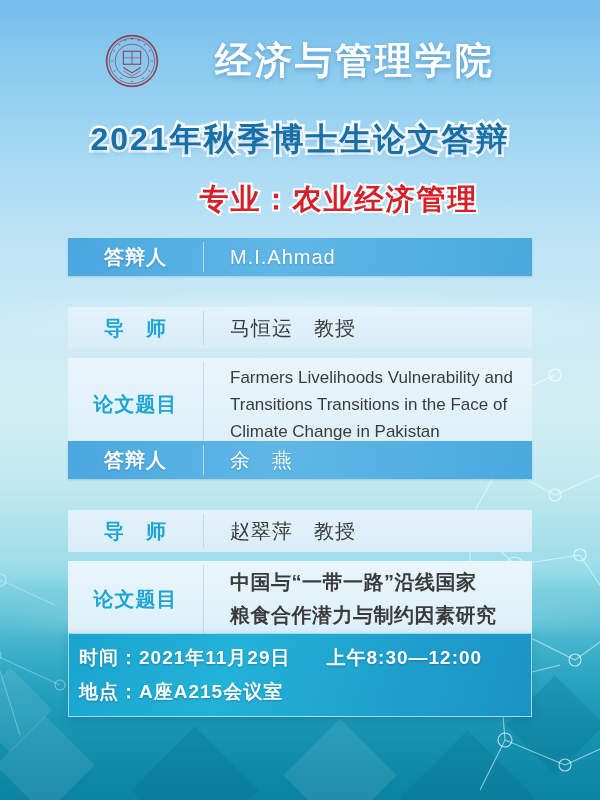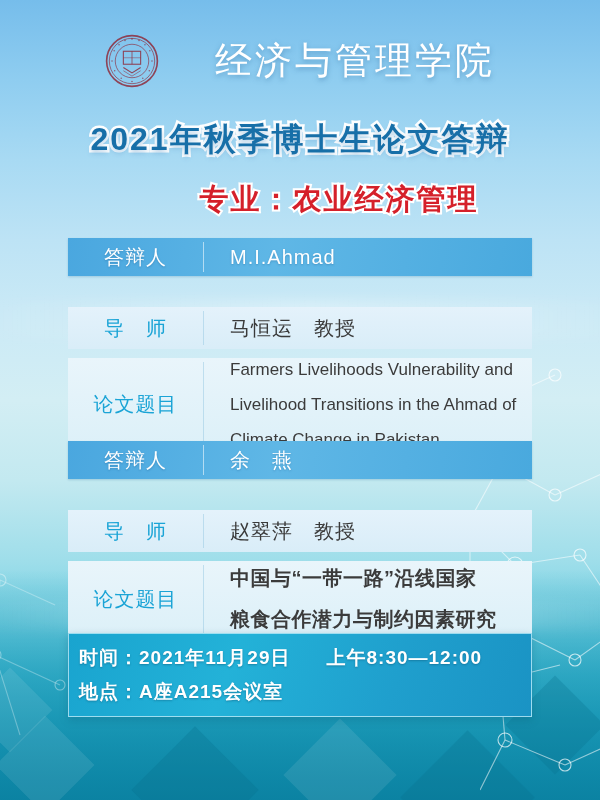--- a/index.html
+++ b/index.html
@@ -71,21 +71,21 @@
     justify-content: center;
     gap: 12px;
   }
   .logo-seal {
     width: 54px;
     height: 54px;
     flex: 0 0 auto;
   }
   .school-name {
     font-size: 37px;
-    font-weight: normal;
+    font-weight: bold;
     color: #ffffff;
     letter-spacing: 3px;
     text-shadow: 0 2px 5px rgba(60,120,170,0.55);
     white-space: nowrap;
     margin-left: 44px;
   }
 
   
   .main-title {
     position: absolute;
@@ -149,21 +149,21 @@
   .card-1 .row-thesis { height: 93px; }
   .card-2 .row-thesis { height: 76px; }
 
   .cell-label {
     width: 135px;
     flex: 0 0 135px;
     display: flex;
     align-items: center;
     justify-content: center;
     font-size: 20px;
-    font-weight: normal;
+    font-weight: bold;
     letter-spacing: 1px;
   }
   .row-name .cell-label {
     color: #ffffff;
     text-shadow: 0 1px 2px rgba(30,90,140,0.4);
   }
   .row-advisor .cell-label,
   .row-thesis .cell-label {
     color: #1ba4d6;
   }
@@ -192,21 +192,20 @@
   .row-advisor .cell-value {
     color: #3a3a3a;
     letter-spacing: 1px;
   }
   .row-thesis .cell-value {
     flex-direction: column;
     justify-content: center;
     align-items: flex-start;
     color: #3b3b3b;
     padding-left: 26px;
-    gap: 8px;
   }
   .thesis-line {
     font-size: 17px;
     line-height: 27px;
     white-space: nowrap;
   }
   .thesis-line.cn {
     font-size: 20px;
     line-height: 33px;
     letter-spacing: 0.5px;
@@ -349,21 +348,21 @@
     <div class="row row-advisor">
       <div class="cell-label">导　师</div>
       <div class="cell-divider"></div>
       <div class="cell-value">马恒运　教授</div>
     </div>
     <div class="row row-thesis">
       <div class="cell-label">论文题目</div>
       <div class="cell-divider"></div>
       <div class="cell-value">
         <div class="thesis-line">Farmers Livelihoods Vulnerability and</div>
-        <div class="thesis-line">Livelihood Transitions in the Ahmad of</div>
+        <div class="thesis-line">Transitions Transitions in the Face of</div>
         <div class="thesis-line">Climate Change in Pakistan</div>
       </div>
     </div>
   </div>
 
   <div class="card card-2">
     <div class="row row-name">
       <div class="cell-label">答辩人</div>
       <div class="cell-divider"></div>
       <div class="cell-value">余　燕</div>

